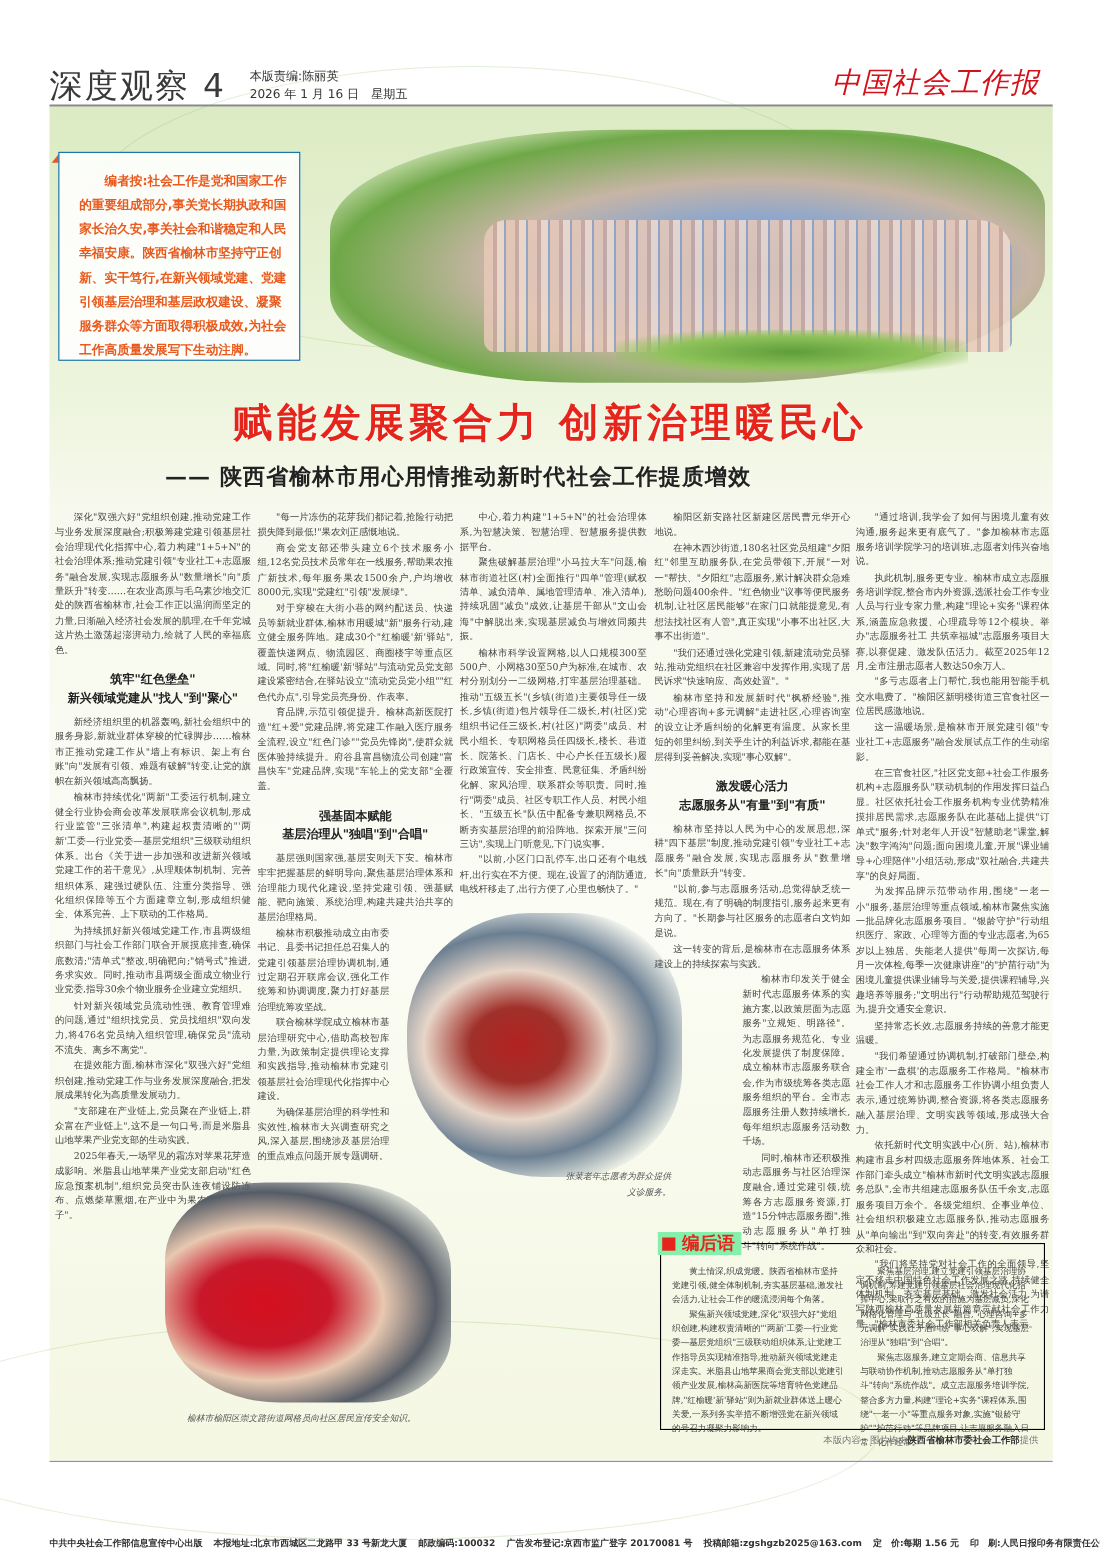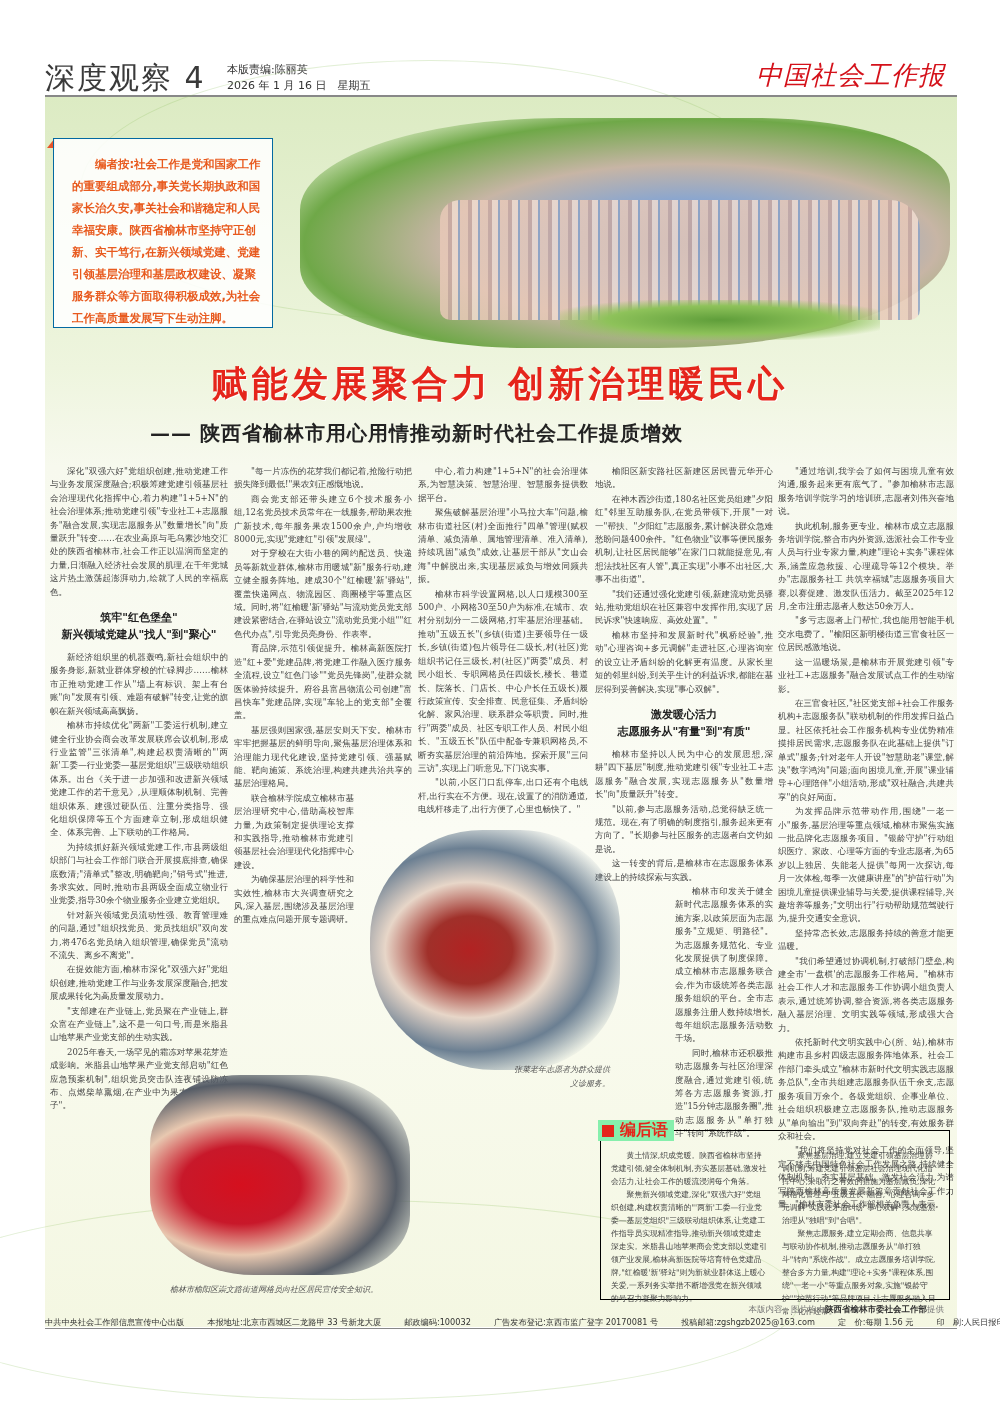--- a/index.html
+++ b/index.html
@@ -43,21 +43,21 @@
   .afterword { position: absolute; left: 600px; top: 1130px; width: 350px; height: 170px; border: 1px solid #000000; padding: 18px 10px 8px 10px; }
   .afterword-title { position: absolute; left: 598px; top: 1120px; background: #86efac; padding: 0 6px 0 4px; font-size: 16px; font-weight: bold; color: #e5251b; display: flex; align-items: center; gap: 6px; }
   .red-square { width: 12px; height: 12px; background: #e5251b; display: inline-block; }
   .afterword-cols { display: flex; gap: 14px; }
   .afterword-cols .col2 { flex: 1; font-size: 7.8px; line-height: 13px; color: #444; font-family: "DejaVu Serif", serif; }
   .afterword-cols p { text-indent: 2em; }
   .credit { position: absolute; right: 56px; top: 1304px; font-size: 8.5px; color: #777; }
   .credit b { color: #333; }
 
   .footer-rule { position: absolute; left: 45px; top: 1328px; width: 912px; height: 1px; background: #888; }
-  .footer { position: absolute; left: 45px; top: 1317px; width: 912px; font-size: 8.2px; color: #333; white-space: nowrap; display: flex; gap: 23px; font-weight: normal; }
+  .footer { position: absolute; left: 45px; top: 1397px; width: 912px; font-size: 8.2px; color: #333; white-space: nowrap; display: flex; gap: 10px; font-weight: bold; }
 </style>
 </head>
 <body>
 
 <div class="masthead">
   <div class="section-title">深度观察 4</div>
   <div class="editor-line">本版责编:陈丽英</div>
   <div class="date-line">2026 年 1 月 16 日　星期五</div>
   <div class="logo">中国社会工作报</div>
 </div>
@@ -92,22 +92,27 @@
   <p>在提效能方面,榆林市深化"双强六好"党组织创建,推动党建工作与业务发展深度融合,把发展成果转化为高质量发展动力。</p>
   <p>"支部建在产业链上,党员聚在产业链上,群众富在产业链上",这不是一句口号,而是米脂县山地苹果产业党支部的生动实践。</p>
   <p>2025年春天,一场罕见的霜冻对苹果花芽造成影响。米脂县山地苹果产业党支部启动"红色应急预案机制",组织党员突击队连夜铺设防冻布、点燃柴草熏烟,在产业中为果农守住"钱袋子"。</p>
 </div>
 
 <div class="col" style="left:234px;top:465px;width:178px;">
   <p>"每一片冻伤的花芽我们都记着,抢险行动把损失降到最低!"果农刘正感慨地说。</p>
   <p>商会党支部还带头建立6个技术服务小组,12名党员技术员常年在一线服务,帮助果农推广新技术,每年服务果农1500余户,户均增收8000元,实现"党建红"引领"发展绿"。</p>
   <p>对于穿梭在大街小巷的网约配送员、快递员等新就业群体,榆林市用暖城"新"服务行动,建立健全服务阵地。建成30个"红榆暖'新'驿站",覆盖快递网点、物流园区、商圈楼宇等重点区域。同时,将"红榆暖'新'驿站"与流动党员党支部建设紧密结合,在驿站设立"流动党员党小组""红色代办点",引导党员亮身份、作表率。</p>
   <p>育品牌,示范引领促提升。榆林高新医院打造"红+爱"党建品牌,将党建工作融入医疗服务全流程,设立"红色门诊""党员先锋岗",使群众就医体验持续提升。府谷县富昌物流公司创建"富昌快车"党建品牌,实现"车轮上的党支部"全覆盖。</p>
+  <div class="sec-head">
+    <div>强基固本赋能</div>
+    <div>基层治理从"独唱"到"合唱"</div>
+  </div>
   <p>基层强则国家强,基层安则天下安。榆林市牢牢把握基层的鲜明导向,聚焦基层治理体系和治理能力现代化建设,坚持党建引领、强基赋能、靶向施策、系统治理,构建共建共治共享的基层治理格局。</p>
   <div style="width:120px;">
+    <p>榆林市积极推动成立由市委书记、县委书记担任总召集人的党建引领基层治理协调机制,通过定期召开联席会议,强化工作统筹和协调调度,聚力打好基层治理统筹攻坚战。</p>
     <p>联合榆林学院成立榆林市基层治理研究中心,借助高校智库力量,为政策制定提供理论支撑和实践指导,推动榆林市党建引领基层社会治理现代化指挥中心建设。</p>
     <p>为确保基层治理的科学性和实效性,榆林市大兴调查研究之风,深入基层,围绕涉及基层治理的重点难点问题开展专题调研。</p>
   </div>
 </div>
 
 <div class="col" style="left:418px;top:465px;width:170px;">
   <p>中心,着力构建"1+5+N"的社会治理体系,为智慧决策、智慧治理、智慧服务提供数据平台。</p>
   <p>聚焦破解基层治理"小马拉大车"问题,榆林市街道社区(村)全面推行"四单"管理(赋权清单、减负清单、属地管理清单、准入清单),持续巩固"减负"成效,让基层干部从"文山会海"中解脱出来,实现基层减负与增效同频共振。</p>
   <p>榆林市科学设置网格,以人口规模300至500户、小网格30至50户为标准,在城市、农村分别划分一二级网格,打牢基层治理基础。推动"五级五长"(乡镇(街道)主要领导任一级长,乡镇(街道)包片领导任二级长,村(社区)党组织书记任三级长,村(社区)"两委"成员、村民小组长、专职网格员任四级长,楼长、巷道长、院落长、门店长、中心户长任五级长)履行政策宣传、安全排查、民意征集、矛盾纠纷化解、家风治理、联系群众等职责。同时,推行"两委"成员、社区专职工作人员、村民小组长、"五级五长"队伍中配备专兼职网格员,不断夯实基层治理的前沿阵地。探索开展"三问三访",实现上门听意见,下门说实事。</p>
   <p>"以前,小区门口乱停车,出口还有个电线杆,出行实在不方便。现在,设置了的消防通道,电线杆移走了,出行方便了,心里也畅快了。"</p>

